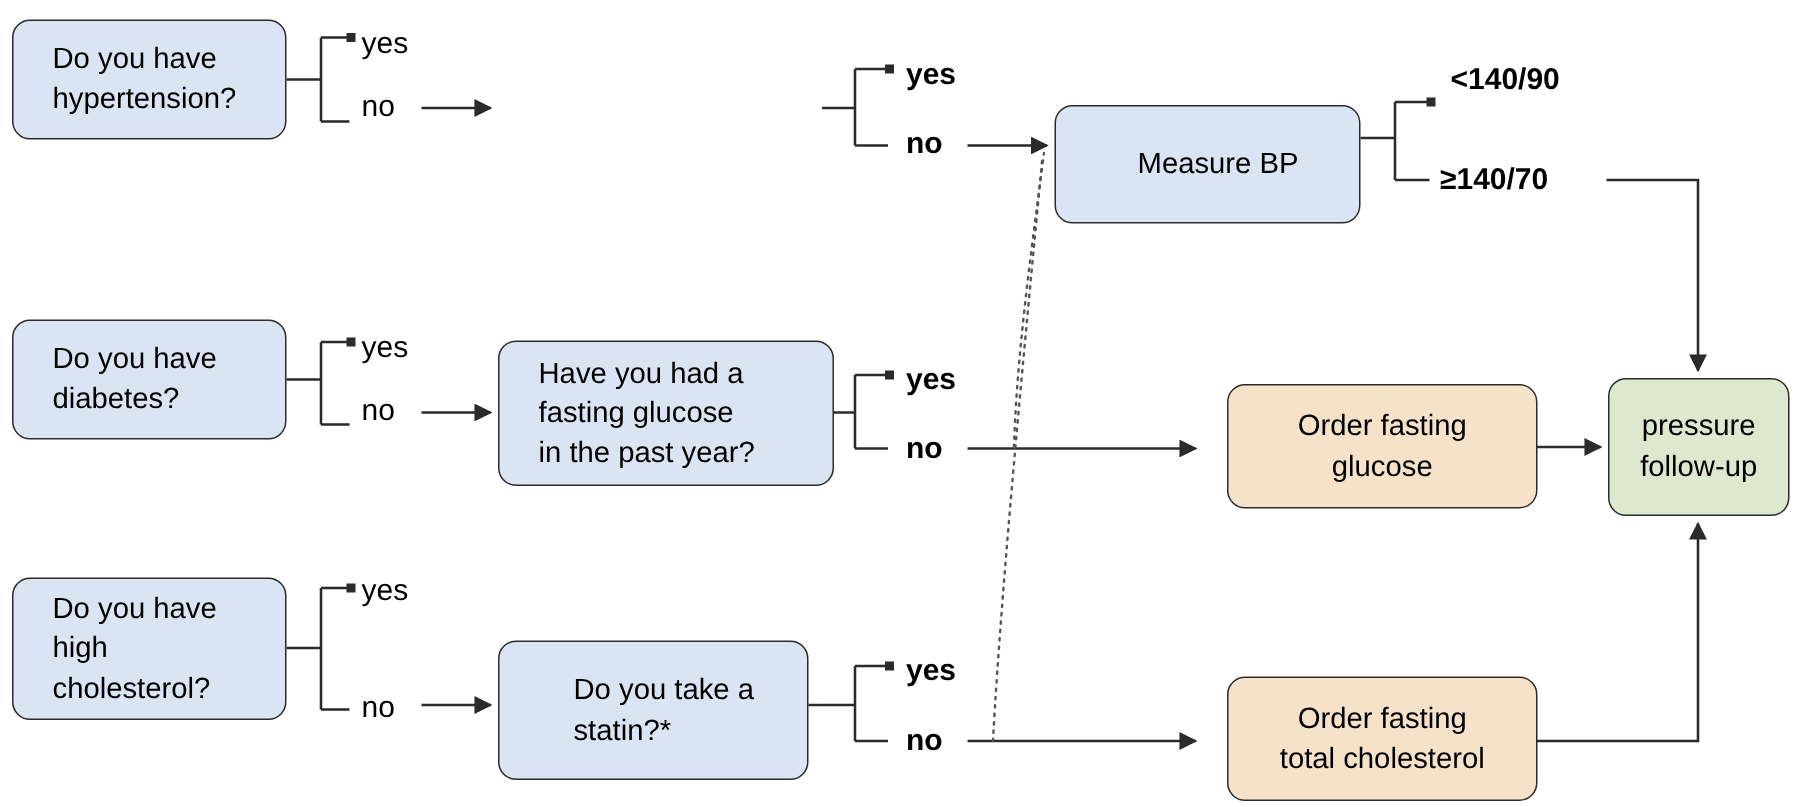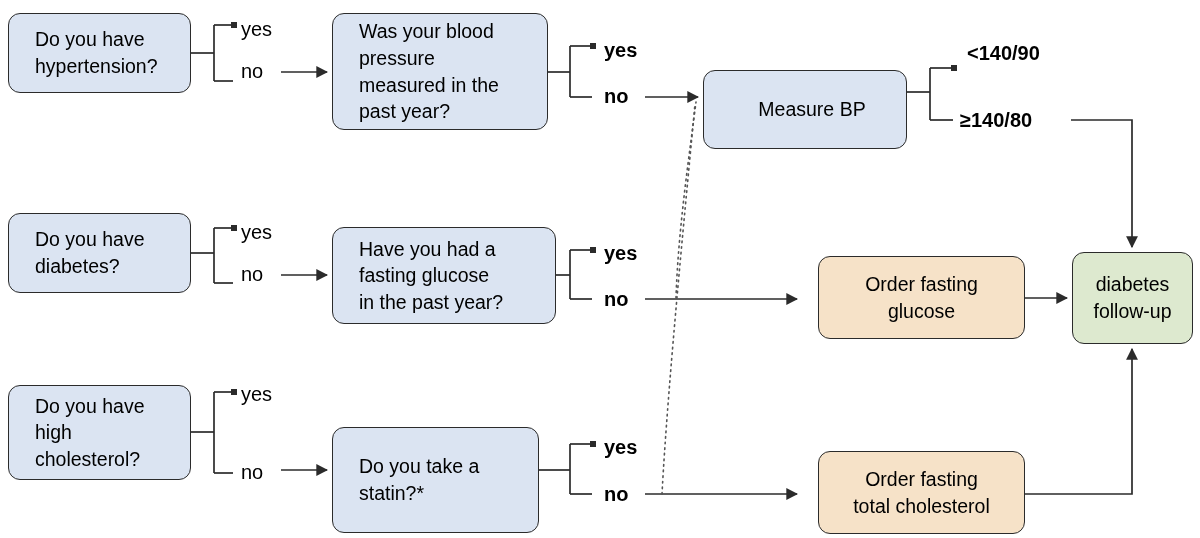--- a/index.html
+++ b/index.html
@@ -159,26 +159,20 @@
       <path d="M 676 298 C 678 230 690 150 696 102"></path>
       <path d="M 662 494 C 668 380 688 180 695 104"></path>
     </g>
   </svg>
 
   <div class="node blue left" style="left:8px; top:13px; width:183px; height:80px;">
     <span class="txt">Do you have
 hypertension?</span>
   </div>
 
-  <div class="node blue left" style="left:332px; top:13px; width:216px; height:117px;">
-    <span class="txt">Was your blood
-pressure
-measured in the
-past year?</span>
-  </div>
 
   <div class="node blue center" style="left:703px; top:70px; width:204px; height:79px;">
     <span class="txt">Measure BP</span>
   </div>
 
   <div class="node blue left" style="left:8px; top:213px; width:183px; height:80px;">
     <span class="txt">Do you have
 diabetes?</span>
   </div>
 
@@ -187,48 +181,48 @@
 fasting glucose
 in the past year?</span>
   </div>
 
   <div class="node orange center" style="left:802px; top:256px; width:207px; height:83px;">
     <span class="txt">Order fasting
 glucose</span>
   </div>
 
   <div class="node green center" style="left:1072px; top:252px; width:121px; height:92px;">
-    <span class="txt">diabetes
+    <span class="txt">pressure
 follow-up</span>
   </div>
 
   <div class="node blue left" style="left:8px; top:385px; width:183px; height:95px;">
     <span class="txt">Do you have
 high
 cholesterol?</span>
   </div>
 
-  <div class="node blue left" style="left:332px; top:427px; width:207px; height:106px;">
+  <div class="node blue left" style="left:332px; top:427px; width:207px; height:93px;justify-content:center;">
     <span class="txt">Do you take a
 statin?*</span>
   </div>
 
   <div class="node orange center" style="left:802px; top:451px; width:207px; height:83px;">
     <span class="txt">Order fasting
 total cholesterol</span>
   </div>
 
   <span class="branch-label" style="left:241px; top:19px;">yes</span>
   <span class="branch-label" style="left:241px; top:61px;">no</span>
 
   <span class="branch-label bold" style="left:604px; top:40px;">yes</span>
   <span class="branch-label bold" style="left:604px; top:86px;">no</span>
 
   <span class="branch-label bold" style="left:967px; top:43px;">&lt;140/90</span>
-  <span class="branch-label bold" style="left:960px; top:110px;">≥140/80</span>
+  <span class="branch-label bold" style="left:960px; top:110px;">≥140/70</span>
 
   <span class="branch-label" style="left:241px; top:222px;">yes</span>
   <span class="branch-label" style="left:241px; top:264px;">no</span>
 
   <span class="branch-label bold" style="left:604px; top:243px;">yes</span>
   <span class="branch-label bold" style="left:604px; top:289px;">no</span>
 
   <span class="branch-label" style="left:241px; top:384px;">yes</span>
   <span class="branch-label" style="left:241px; top:462px;">no</span>
 

